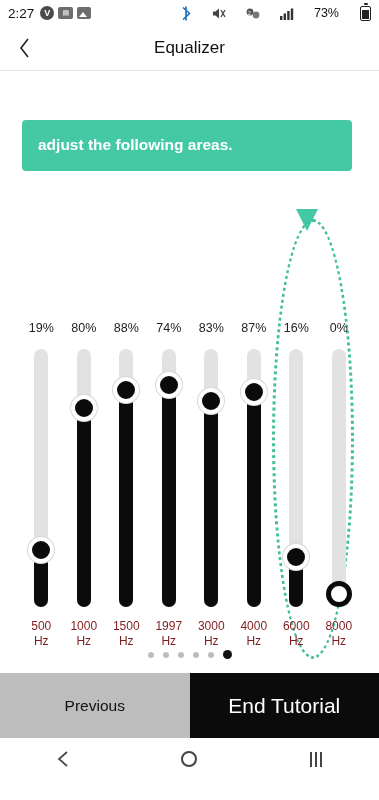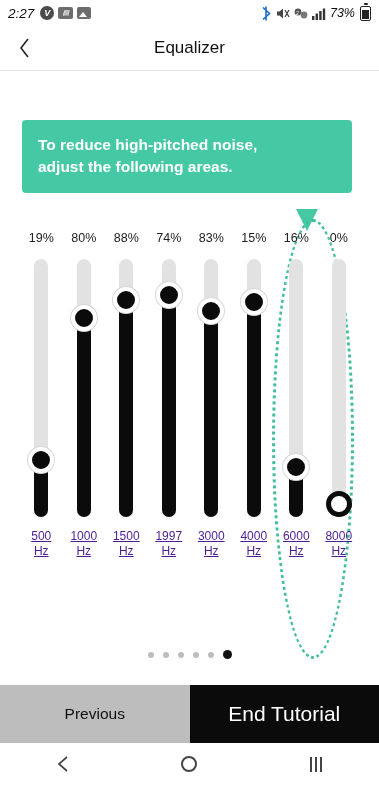--- a/index.html
+++ b/index.html
@@ -17,26 +17,25 @@
 
   
   .statusbar {
     height: 26px;
     display: flex;
     align-items: center;
     padding: 0 8px;
     font-size: 13px;
     color: #111;
     background: #ffffff;
-    font-style: italic;
   }
   .statusbar .clock { font-size: 13.5px; letter-spacing: 0; }
   .statusbar .left-icons { display: flex; align-items: center; gap: 4px; margin-left: 6px; }
   .statusbar .spacer { flex: 1; }
-  .statusbar .right-icons { display: flex; align-items: center; gap: 4px; }
+  .statusbar .right-icons { display: flex; align-items: center; gap: 20px; }
   .sicon { display: inline-flex; align-items: center; justify-content: center; }
   .badge-v {
     width: 14px; height: 14px; border-radius: 50%;
     background: #4b4b4b; color: #fff;
     font-size: 9px; font-weight: bold;
     display: flex; align-items: center; justify-content: center;
   }
   .gray-box {
     width: 15px; height: 12px; background: #6d6d6d;
     border-radius: 2px; display: flex; align-items: center; justify-content: center;
@@ -112,20 +111,21 @@
     border-radius: 50%;
     pointer-events: none;
   }
 
   
   .eq {
     position: absolute;
     left: 20px; top: 158px;
     width: 340px; height: 420px;
     display: flex;
+    align-items: flex-end;
   }
   .eq-col {
     flex: 1;
     display: flex; flex-direction: column; align-items: center;
   }
   .eq-pct {
     font-size: 12.5px; color: #222; height: 18px; line-height: 18px;
   }
   .slider-wrap {
     position: relative;
@@ -146,33 +146,33 @@
     position: absolute; left: -6px;
     width: 26px; height: 26px;
     border-radius: 50%;
     background: #0b0b0b;
     border: 4px solid #ffffff;
     box-shadow: 0 0 0 1px #d8d8d8;
   }
   .knob.hollow { background: #ffffff; border: 5px solid #0b0b0b; box-shadow: none; }
   .eq-label {
     margin-top: 12px;
-    font-size: 12px; color: #4c1d95; text-align: center; line-height: 1.25; text-decoration: underline;
+    font-size: 12px; color: #7f1d1d; text-align: center; line-height: 1.25;
   }
 
   
   .dots {
     position: absolute; left: 0; right: 0; bottom: 14px;
     display: flex; justify-content: center; align-items: center; gap: 9px;
   }
   .dot { width: 6px; height: 6px; border-radius: 50%; background: #bdbdbd; }
   .dot.active { width: 9px; height: 9px; background: #111; }
 
   
-  .btnbar { display: flex; height: 58px; margin-top: 12px; }
+  .btnbar { display: flex; height: 65px; }
   .btn-prev {
     flex: 1; background: #bdbdbd; color: #111;
     display: flex; align-items: center; justify-content: center;
     font-size: 15.5px;
   }
   .btn-end {
     flex: 1; background: #0b0b0b; color: #ffffff;
     display: flex; align-items: center; justify-content: center;
     font-size: 21px;
   }
@@ -238,21 +238,20 @@
           <path d="M9 1 L2 10 L9 19" stroke="#222" stroke-width="1.6" fill="none"></path>
         </svg>
     </span>
     <span class="title">Equalizer</span>
   </div>
   <div class="divider"></div>
 
   <div class="content">
 
     <div class="tooltip">
-      <div>To reduce high-pitched noise,</div>
       <div>adjust the following areas.</div>
     </div>
     <div class="tooltip-tail"></div>
 
     <div class="highlight-ellipse"></div>
 
     <div class="eq" id="eq">
         <div class="eq-col">
           <div class="eq-pct">19%</div>
           <div class="slider-wrap">
@@ -307,21 +306,21 @@
             <div class="track"></div>
             <div class="fill" style="height: 205.56px;"></div>
             <div class="knob" style="top: 39.44px;"></div>
           </div>
           <div class="eq-label">
             <div>3000</div>
             <div>Hz</div>
           </div>
         </div>
         <div class="eq-col">
-          <div class="eq-pct">15%</div>
+          <div class="eq-pct">87%</div>
           <div class="slider-wrap">
             <div class="track"></div>
             <div class="fill" style="height: 214.84px;"></div>
             <div class="knob" style="top: 30.16px;"></div>
           </div>
           <div class="eq-label">
             <div>4000</div>
             <div>Hz</div>
           </div>
         </div>

